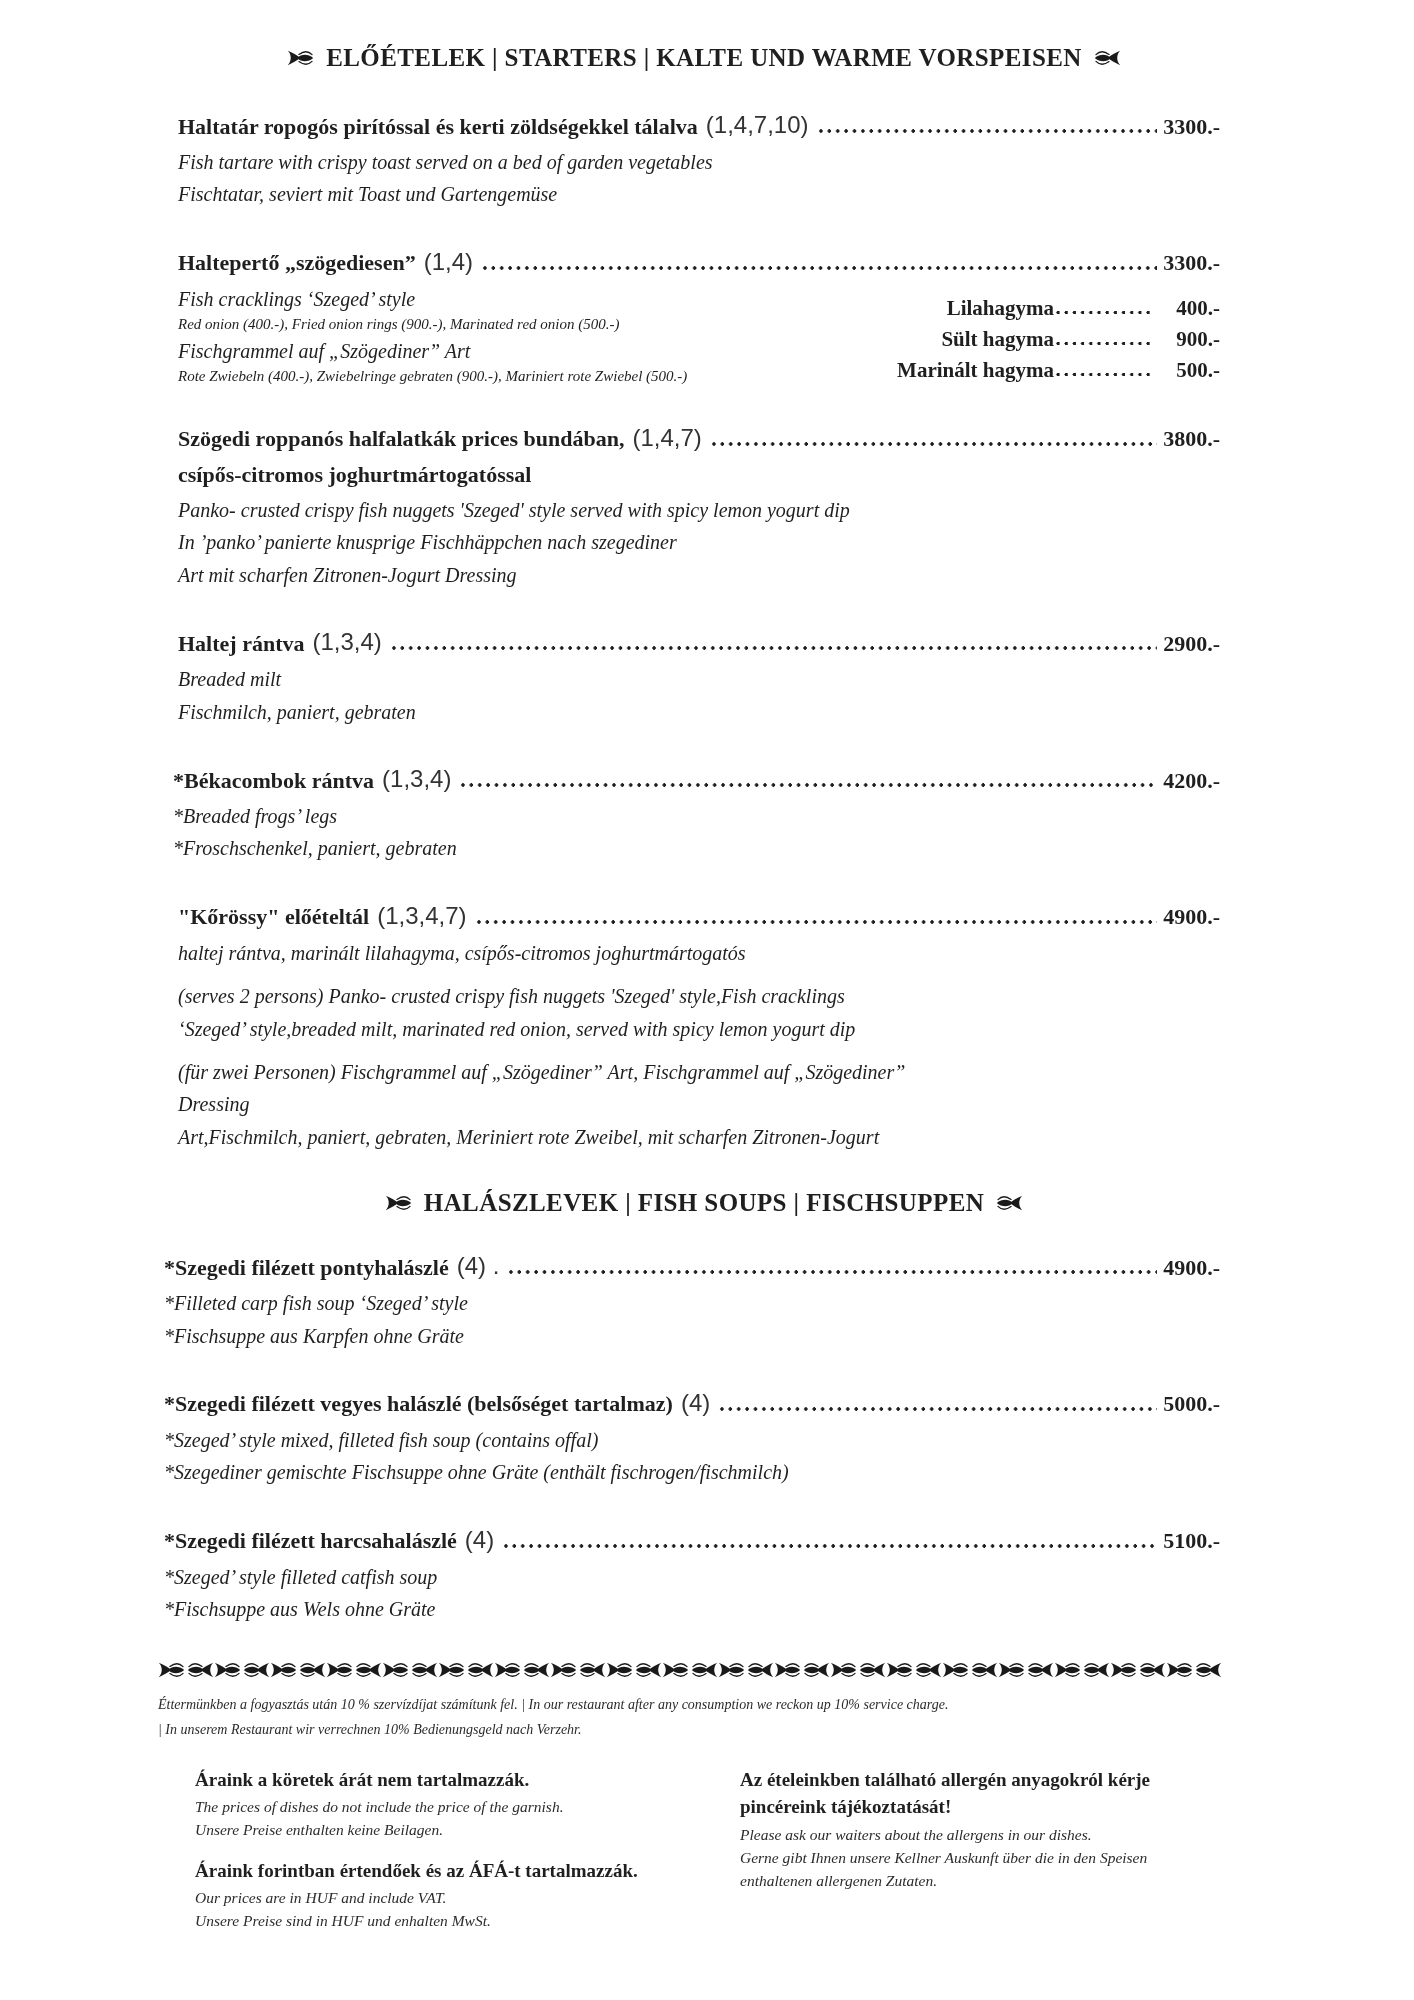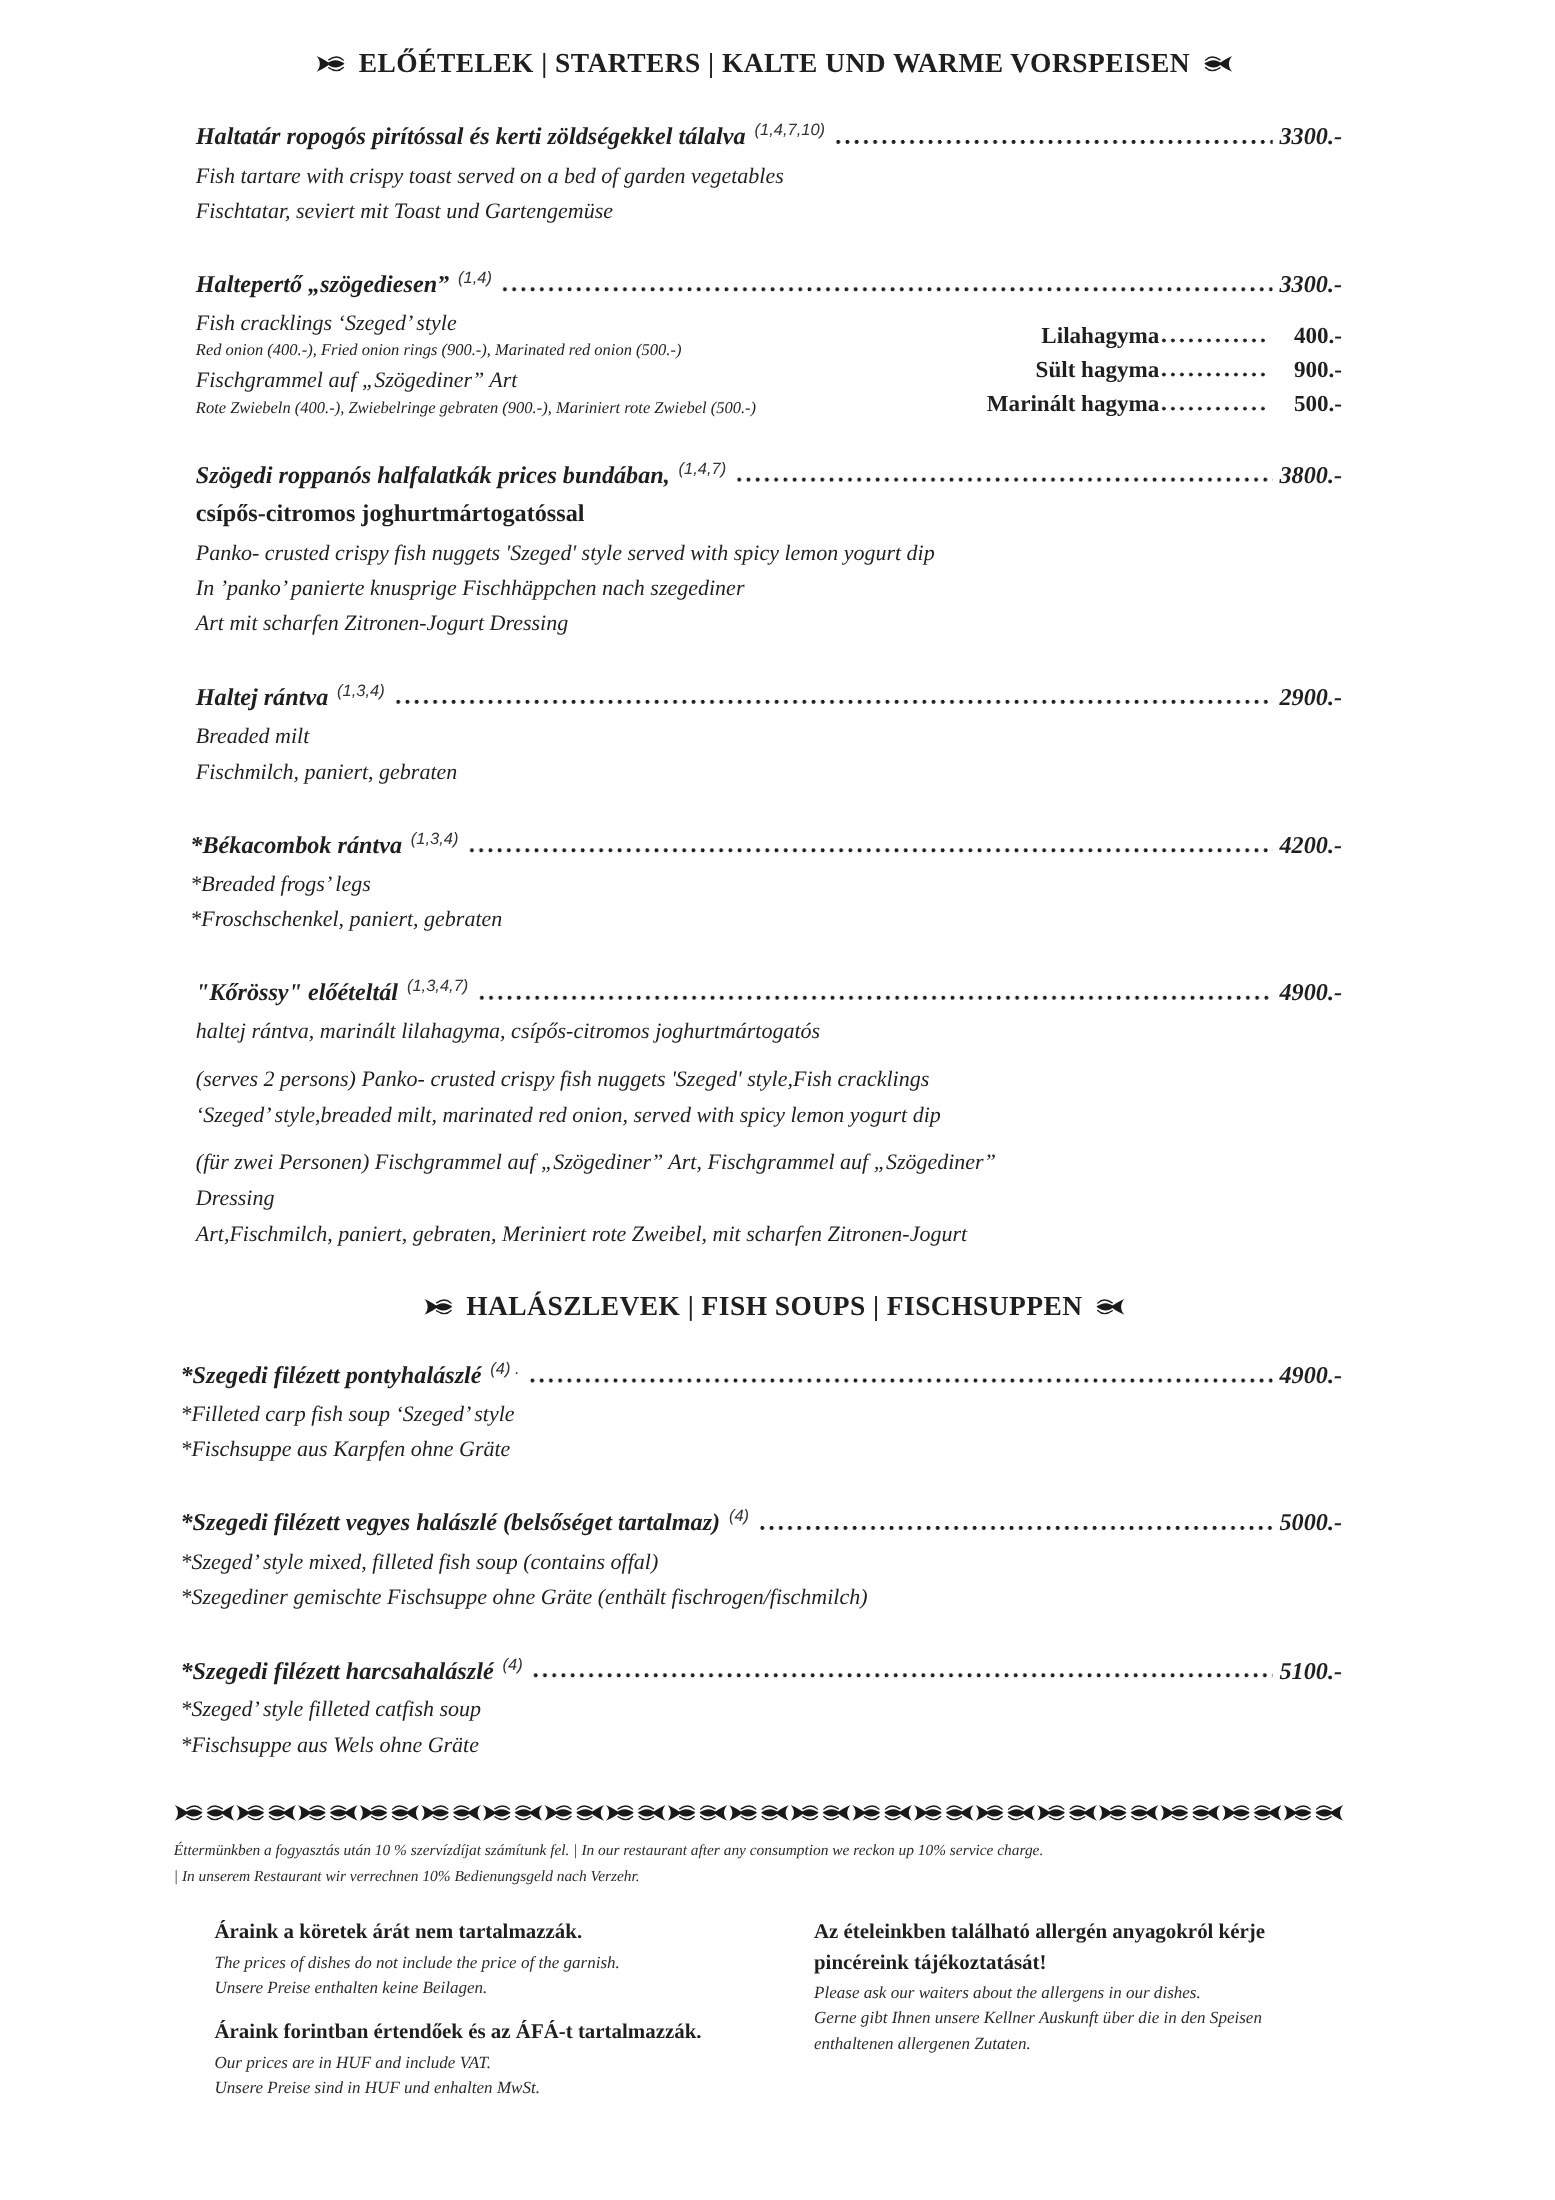--- a/index.html
+++ b/index.html
@@ -16,26 +16,26 @@
     margin:0 0 38px 30px;white-space:nowrap;
   }
   .section-head.second{margin-top:26px;margin-bottom:34px;}
   .fish{display:inline-flex;align-items:center;}
   .fish.mir{transform:scaleX(-1);}
 
   .item{position:relative;margin-bottom:36px;padding-left:20px;}
   .item.hang{padding-left:6px;}
   .item.hang2{padding-left:15px;}
 
-  .trow{display:flex;align-items:flex-start;font-size:22px;line-height:1.25;font-style:italic;}
+  .trow{display:flex;align-items:flex-end;font-size:22px;line-height:1.25;}
   .ttl{font-weight:bold;white-space:nowrap;}
   .ttl2{font-weight:bold;font-size:22px;line-height:1.25;margin-top:8px;}
   .alg{
     font-family:"Liberation Sans","DejaVu Sans",sans-serif;
-    font-size:15px;color:#333;margin-left:8px;white-space:nowrap;
+    font-size:24px;color:#333;margin-left:8px;white-space:nowrap;
   }
   .leader{
     flex:1 1 auto;align-self:flex-end;height:12px;margin:0 6px 3px 9px;
     background-image:radial-gradient(circle at 3px 6px,#1e1e1e 1.55px,transparent 1.95px);
     background-size:8.4px 12px;background-repeat:repeat-x;
   }
   .price{font-weight:bold;white-space:nowrap;}
 
   .d{font-style:italic;font-size:20px;line-height:1.62;}
   .note{font-style:italic;font-size:15px;line-height:1.3;}

